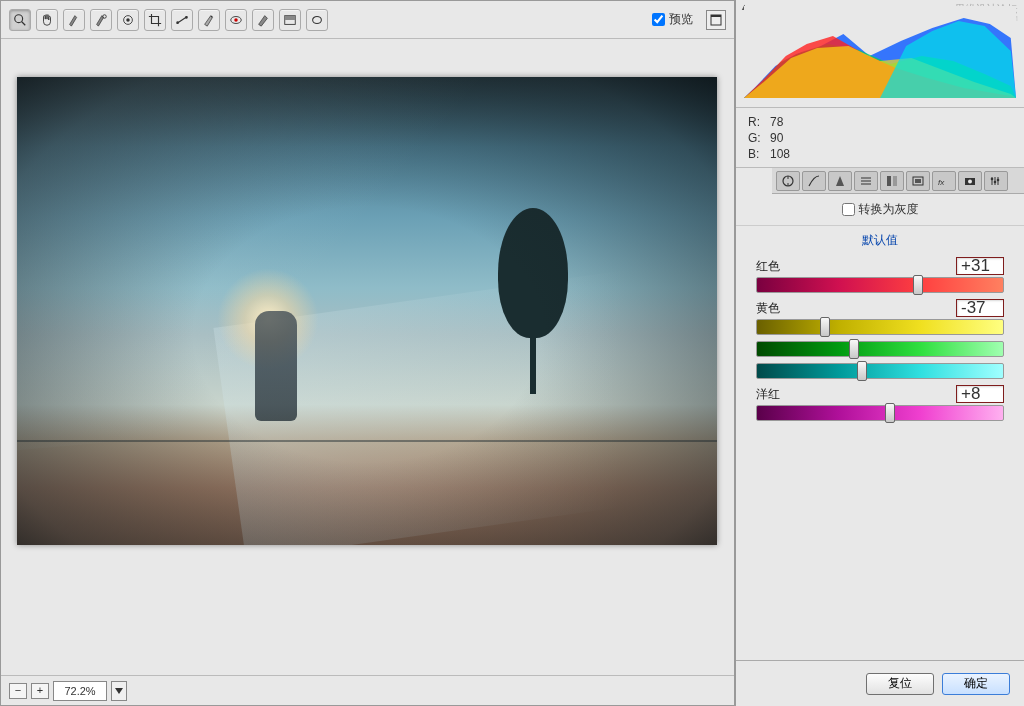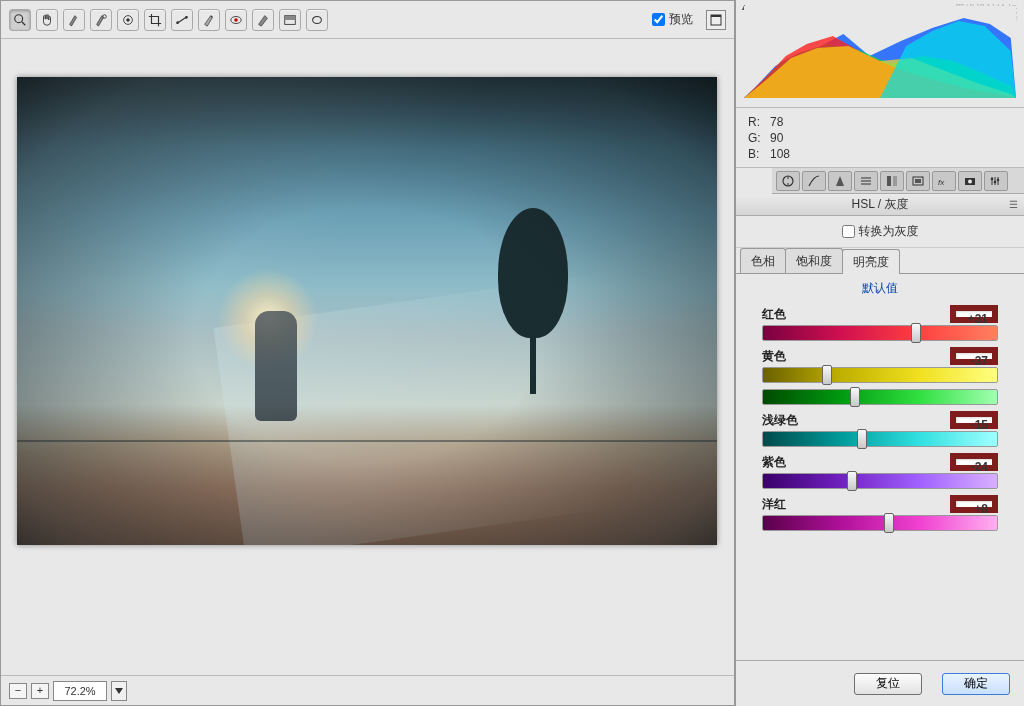--- a/index.html
+++ b/index.html
@@ -57,37 +57,37 @@
 .convert-row { height: 32px; display: flex; align-items: center; justify-content: center; gap: 4px; border-bottom: 1px solid #ccc; }
 .convert-row input { width:13px; height:13px; }
 
 .sub-tabs { height: 26px; display: flex; align-items: flex-end; padding: 0 4px; border-bottom: 1px solid #999; }
 .sub-tab { padding: 4px 10px 3px; border: 1px solid #999; border-bottom: none; background: #ddd; font-size: 12px; cursor: pointer; margin-right: -1px; border-radius: 3px 3px 0 0; }
 .sub-tab.active { background: #e8e8e8; position: relative; top: 1px; }
 
 .defaults-link { text-align: center; padding: 6px 0 4px; }
 .defaults-link span { color: #0645ad; cursor: pointer; font-size: 12px; }
 
-.sliders { padding: 4px 26px 8px; flex:1; overflow:auto;font-weight:bold; }
+.sliders { padding: 4px 20px 8px; flex:1; overflow:auto; }
 .slider-row { margin-bottom: 6px; }
 .slider-head { display: flex; justify-content: space-between; align-items: center; margin-bottom: 2px; }
 .slider-label { font-size: 12px; color: #222; }
-.slider-val { width: 48px; height: 18px; border: 6px solid #7f1d1d; background: #fff; text-align: right; padding: 0 4px; font-size: 12px; line-height: 16px; box-shadow: inset 1px 1px 2px rgba(0,0,0,0.15); }
+.slider-val { width: 48px; height: 18px; border: 1px solid #7f1d1d; background: #fff; padding: 0 4px; font-size: 17px; line-height: 16px; box-shadow: inset 1px 1px 2px rgba(0,0,0,0.15); }
 .slider-track { height: 16px; position: relative; border: 1px solid #999; border-radius: 2px; }
 .slider-thumb { position: absolute; top: -3px; width: 10px; height: 20px; background: linear-gradient(180deg,#f8f8f8,#c8c8c8); border: 1px solid #666; border-radius: 2px; transform: translateX(-50%); cursor: pointer; }
 .grad-red { background: linear-gradient(90deg,#7a0040,#d01050,#ff4040,#ff8060); }
 .grad-orange { background: linear-gradient(90deg,#8a2000,#d04000,#ff7020,#ffb060); }
 .grad-yellow { background: linear-gradient(90deg,#6a6000,#c0b000,#f0e020,#ffff80); }
 .grad-green { background: linear-gradient(90deg,#004a00,#009a10,#30e040,#a0ffb0); }
 .grad-aqua { background: linear-gradient(90deg,#004a4a,#009a9a,#30e0e0,#a0ffff); }
 .grad-blue { background: linear-gradient(90deg,#001a6a,#1040c0,#4080ff,#a0d0ff); }
 .grad-purple { background: linear-gradient(90deg,#3a006a,#7020c0,#a060ff,#d8b0ff); }
 .grad-magenta { background: linear-gradient(90deg,#5a004a,#b0109a,#f040d0,#ffb0f0); }
 
-.footer-btns { height: 46px; border-top: 1px solid #aaa; background: #e8e8e8; display: flex; align-items: center; justify-content: flex-end; padding: 0 14px; gap: 20px; }
+.footer-btns { height: 46px; border-top: 1px solid #aaa; background: #e8e8e8; display: flex; align-items: center; justify-content: flex-end; padding: 0 14px; gap: 8px; }
 .btn { width: 68px; height: 22px; border: 1px solid #707070; border-radius: 3px; background: linear-gradient(180deg,#fdfdfd,#e2e2e2); font-size: 12px; cursor: pointer; }
 .btn.primary { border: 1.5px solid #3b7dd8; background: linear-gradient(180deg,#eaf3ff,#c8e0ff); }
 </style>
 </head>
 <body>
 
 <div class="app">
 
   <div class="left-panel">
     <div class="toolbar">
@@ -286,35 +286,26 @@
             <line x1="3" y1="3" x2="3" y2="11" stroke="#333"></line>
             <line x1="6" y1="3" x2="6" y2="11" stroke="#333"></line>
             <line x1="9" y1="3" x2="9" y2="11" stroke="#333"></line>
             <circle cx="3" cy="5" r="1.3" fill="#333"></circle>
             <circle cx="6" cy="8" r="1.3" fill="#333"></circle>
             <circle cx="9" cy="6" r="1.3" fill="#333"></circle>
           </svg>
         </div>
     </div>
 
-    <div class="section-header">
-      <span>HSL / 灰度</span>
-      <span class="section-menu">☰</span>
-    </div>
 
     <div class="convert-row">
       <input type="checkbox" style="">
       <span>转换为灰度</span>
     </div>
 
-    <div class="sub-tabs">
-      <div class="sub-tab">色相</div>
-      <div class="sub-tab">饱和度</div>
-      <div class="sub-tab active">明亮度</div>
-    </div>
 
     <div class="defaults-link">
       <span>默认值</span>
     </div>
 
     <div class="sliders">
       <div class="slider-row">
         <div class="slider-head">
             <span class="slider-label">红色</span>
             <div class="slider-val">+31</div>
@@ -331,35 +322,22 @@
         <div class="slider-track grad-yellow">
             <div class="slider-thumb" style="left:27.5%"></div>
           </div>
       </div>
       <div class="slider-row">
         <div class="slider-track grad-green">
             <div class="slider-thumb" style="left:39.5%"></div>
           </div>
       </div>
       <div class="slider-row">
-        <div class="slider-head">
-            <span class="slider-label">浅绿色</span>
-            <div class="slider-val">-15</div>
-          </div>
         <div class="slider-track grad-aqua">
             <div class="slider-thumb" style="left:42.5%"></div>
-          </div>
-      </div>
-      <div class="slider-row">
-        <div class="slider-head">
-            <span class="slider-label">紫色</span>
-            <div class="slider-val">-24</div>
-          </div>
-        <div class="slider-track grad-purple">
-            <div class="slider-thumb" style="left:38%"></div>
           </div>
       </div>
       <div class="slider-row">
         <div class="slider-head">
             <span class="slider-label">洋红</span>
             <div class="slider-val">+8</div>
           </div>
         <div class="slider-track grad-magenta">
             <div class="slider-thumb" style="left:54%"></div>
           </div>

